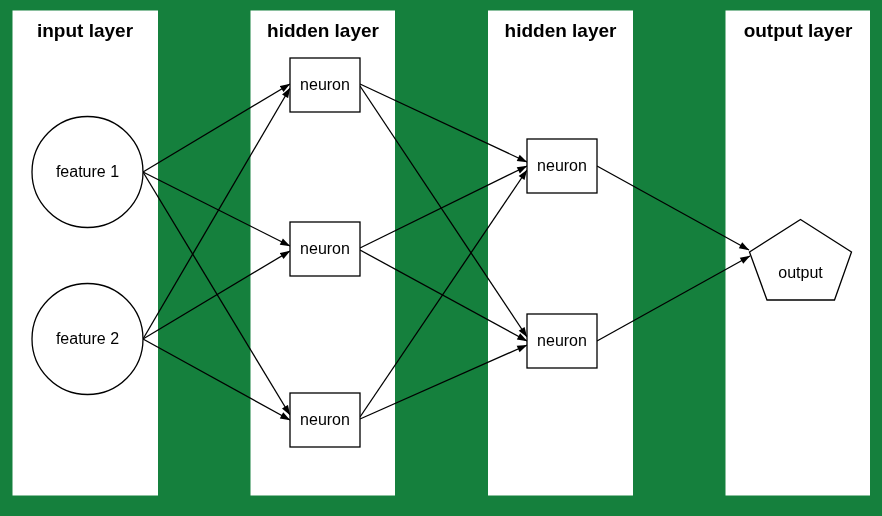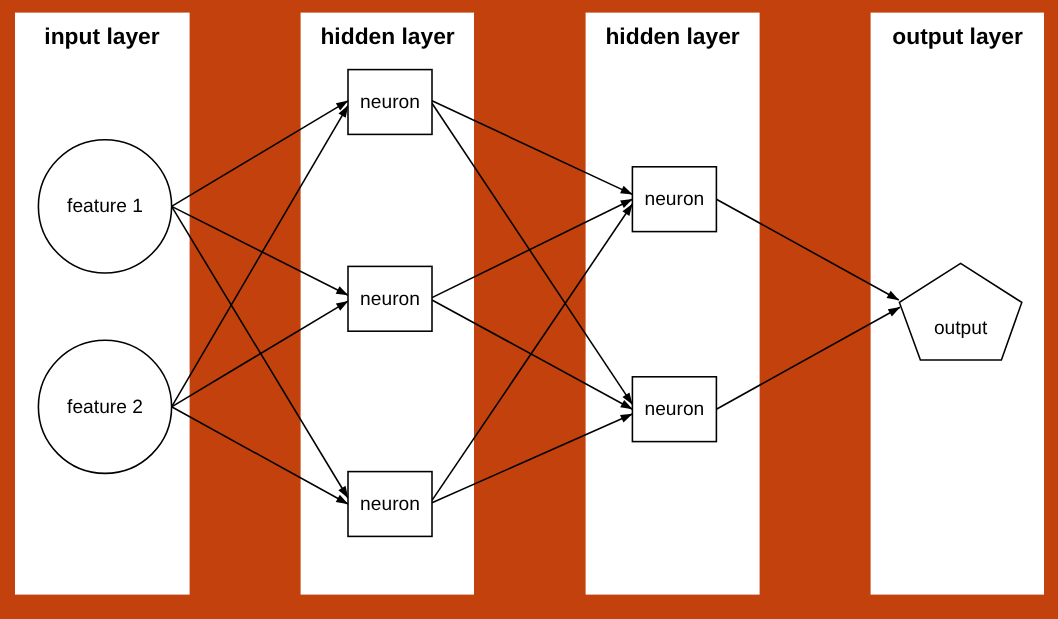--- a/index.html
+++ b/index.html
@@ -4,21 +4,21 @@
 <style>
   html, body {
     margin: 0;
     padding: 0;
     background: #000000;
   }
   .stage {
     position: relative;
     width: 882px;
     height: 516px;
-    background: #c2410c;
+    background: #15803d;
     overflow: hidden;
   }
   svg {
     display: block;
   }
   .panel-rect {
     fill: #ffffff;
     stroke: none;
   }
   .panel-title {

